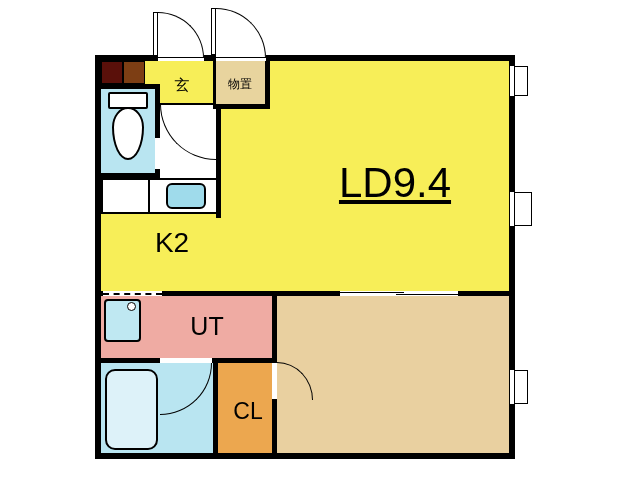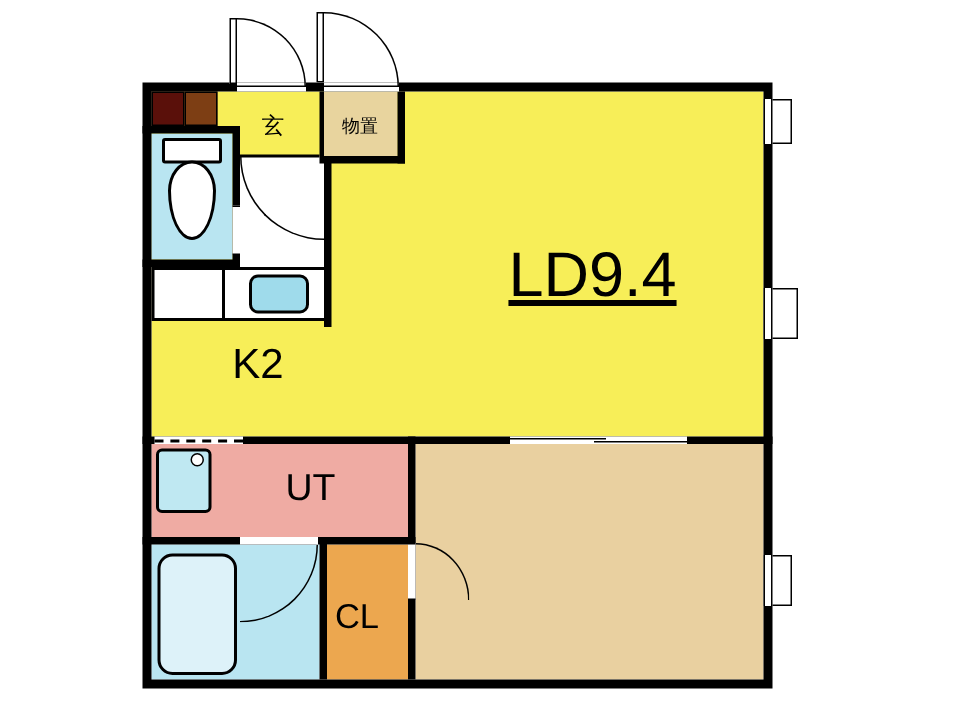--- a/index.html
+++ b/index.html
@@ -92,17 +92,17 @@
 
   <div class="winout" style="left:513px;top:192px;width:19px;height:34px;"></div>
   <div class="gap" style="left:509px;top:192px;width:6px;height:34px;border-left:1.5px solid #000;border-right:1.5px solid #000;"></div>
 
   <div class="winout" style="left:513px;top:370px;width:15px;height:34px;"></div>
   <div class="gap" style="left:509px;top:370px;width:6px;height:34px;border-left:1.5px solid #000;border-right:1.5px solid #000;"></div>
 
   <div class="label" style="left:395px;top:183px;font-size:42px;text-decoration:underline;">LD9.4</div>
   <div class="label" style="left:172px;top:243px;font-size:28px;">K2</div>
   <div class="label" style="left:177px;top:326px;font-size:25px;margin-left:30px;">UT</div>
-  <div class="label" style="left:238px;top:411px;font-size:23px;">CL</div>
+  <div class="label" style="left:248px;top:411px;font-size:23px;">CL</div>
   <div class="label" style="left:182px;top:84px;font-size:15px;">玄</div>
   <div class="label" style="left:240px;top:84px;font-size:12px;">物置</div>
 
 </div>
 
 </body></html>

